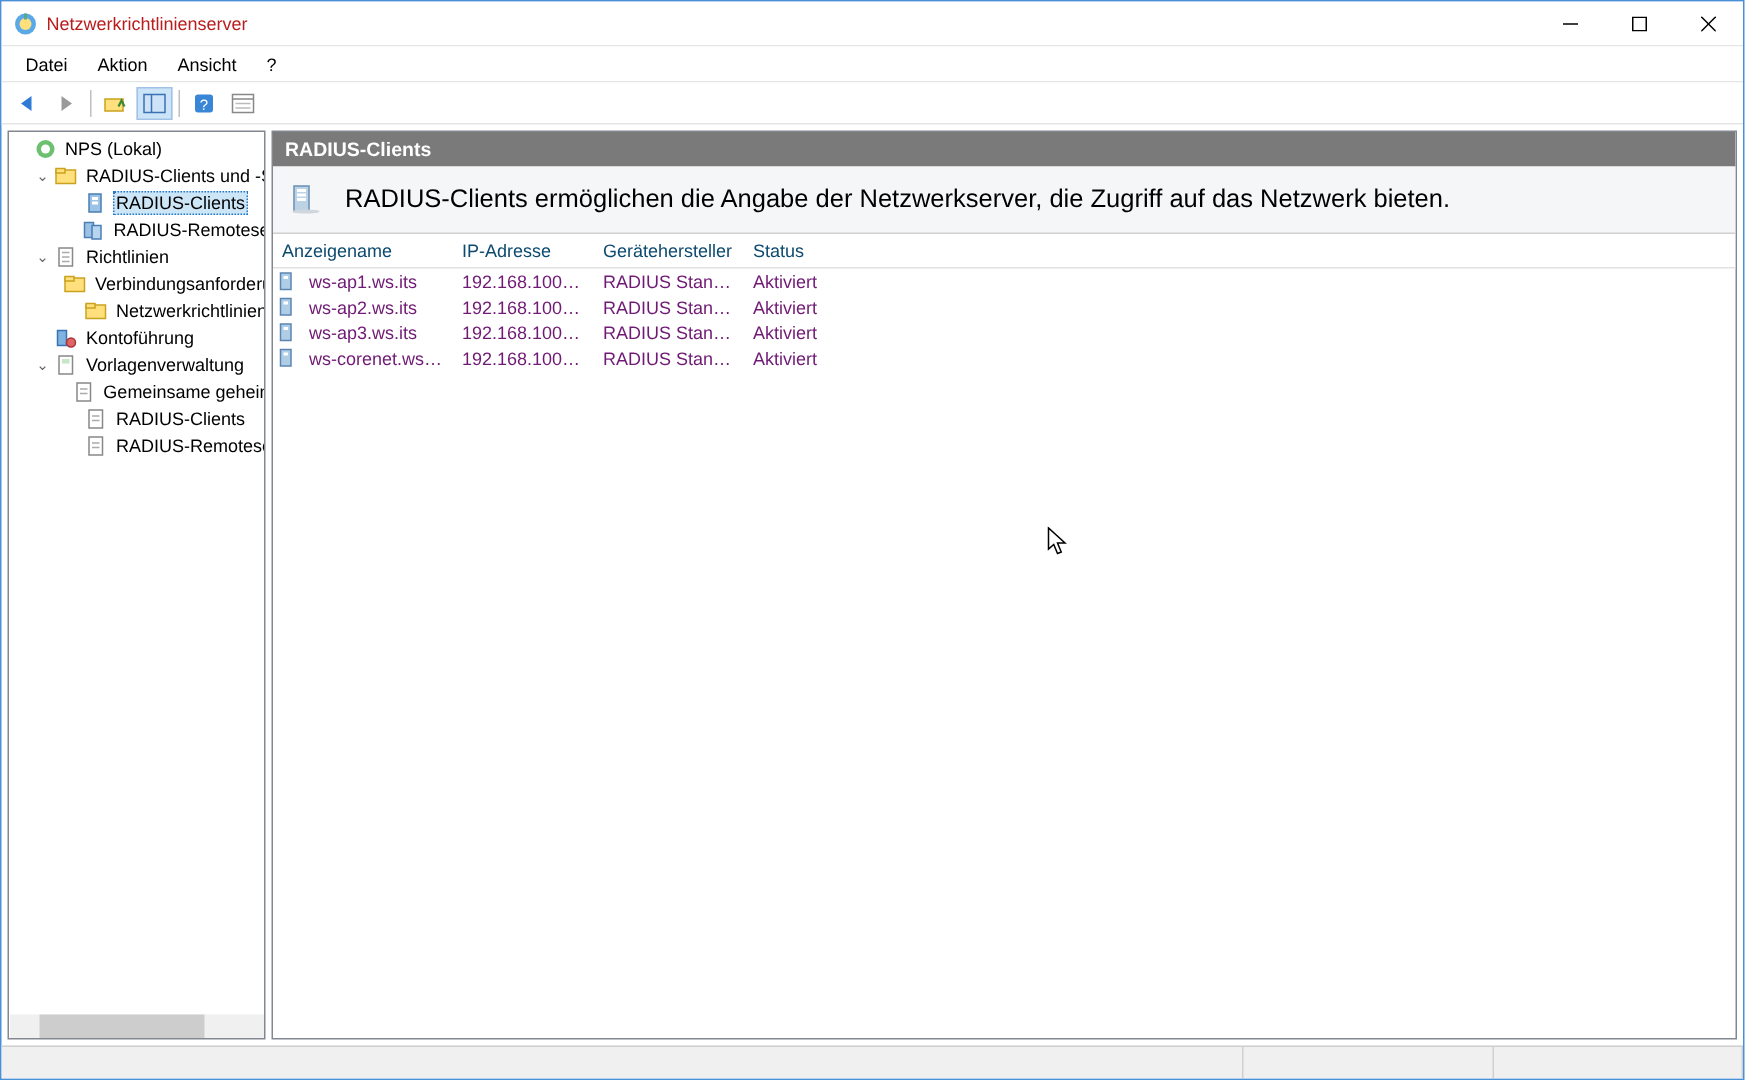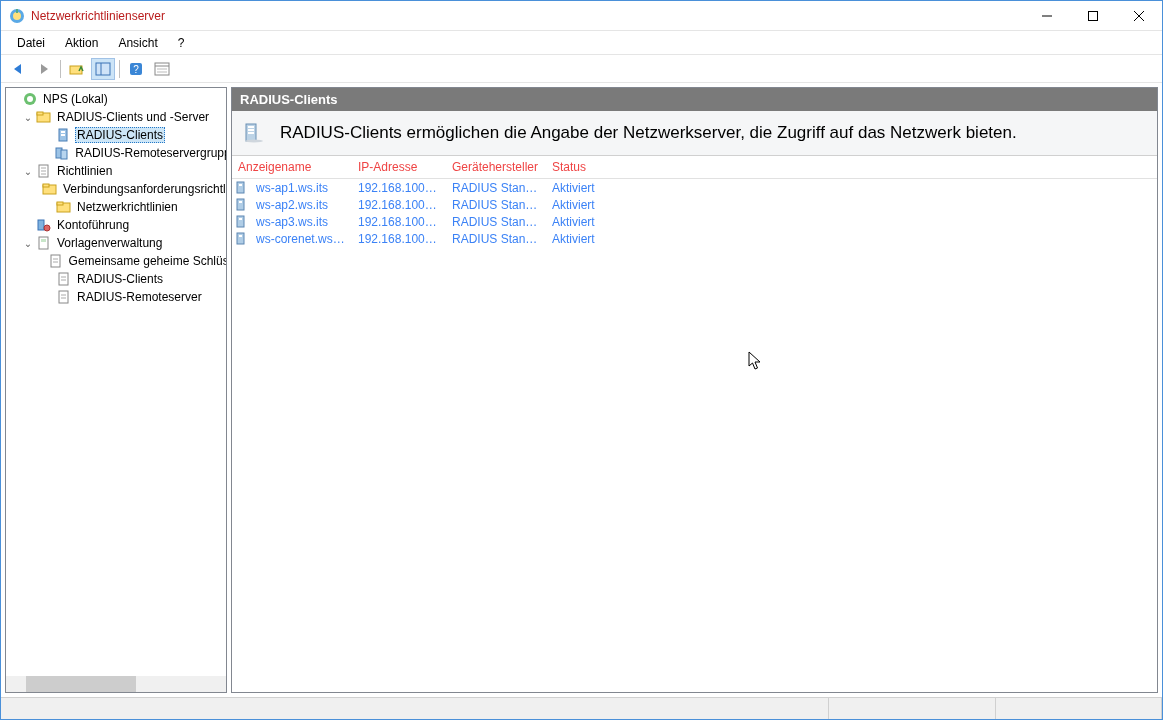--- a/index.html
+++ b/index.html
@@ -9,47 +9,47 @@
 .titlebar .title { font-size: 12px; color: #b91c1c; flex: 1; }
 .winbtns { display: flex; }
 .winbtn { width: 46px; height: 30px; display: flex; align-items: center; justify-content: center; }
 .menubar { height: 24px; display: flex; align-items: center; padding: 0 6px; background: #fff; border-bottom: 1px solid #e5e5e5; }
 .menuitem { padding: 3px 10px; font-size: 12px; color: #000; }
 .toolbar { height: 28px; display: flex; align-items: center; padding: 0 4px; background: #fff; border-bottom: 1px solid #e5e5e5; }
 .toolbtn { width: 24px; height: 22px; display: flex; align-items: center; justify-content: center; margin: 0 1px; border: 1px solid transparent; }
 .toolbtn.active { border: 1px solid #a1c2e6; background: #cce4f7; }
 .toolsep { width: 1px; height: 18px; background: #c0c0c0; margin: 0 3px; }
 .content { flex: 1; display: flex; padding: 4px; gap: 4px; overflow: hidden; }
-.treepane { width: 222px; border: 1px solid #828790; background: #fff; overflow: auto; position: relative; }
+.treepane { width: 172px; border: 1px solid #828790; background: #fff; overflow: auto; position: relative; }
 .tree { padding: 2px 0; white-space: nowrap; min-width: 240px; }
 .treerow { display: flex; align-items: center; height: 18px; font-size: 12px; color: #000; }
 .treerow .twisty { width: 14px; display: inline-flex; justify-content: center; align-items: center; color: #666; font-size: 10px; }
 .treerow .icon { width: 16px; height: 16px; margin-right: 3px; display: inline-flex; }
 .treerow .label { padding: 1px 2px; }
 .treerow.selected .label { background: #cde6f7; border: 1px dotted #2578c7; padding: 0px 1px; }
 .treerow.l0 { padding-left: 0px; }
 .treerow.l1 { padding-left: 14px; }
 .treerow.l2 { padding-left: 36px; }
 .treerow.l2 .twisty { width: 14px; }
 .treerow.l1 .twisty, .treerow.l0 .twisty { width: 16px; }
 .tree-scroll-bottom { position: absolute; bottom: 0; left: 0; right: 0; height: 16px; background: #f0f0f0; display:flex; }
 .tree-scroll-thumb { height: 100%; width: 110px; background: #cdcdcd; margin-left: 20px; }
 .mainpane { flex: 1; display: flex; flex-direction: column; border: 1px solid #828790; overflow: hidden; background: #fff; }
 .maintitle { background: #7a7a7a; color: #fff; font-weight: bold; font-size: 13px; padding: 4px 8px; }
 .desc { display: flex; align-items: center; padding: 12px 10px; border-bottom: 1px solid #d0d0d0; background: #f5f6f7; }
 .desc .sicon { width: 24px; height: 20px; margin-right: 14px; }
 .desc .dtext { font-size: 17px; color: #000; }
 .tablehost { flex: 1; overflow: auto; position: relative; }
 .tbl-header { display: flex; border-bottom: 1px solid #e1e1e1; background: #fff; }
-.tbl-col { padding: 4px 6px; font-size: 12px; color: #ef4444; border-right: 1px solid transparent; }
+.tbl-col { padding: 4px 6px; font-size: 12px; color: #0c4a6e; border-right: 1px solid transparent; }
 .c0 { width: 120px; }
 .c1 { width: 94px; }
 .c2 { width: 100px; }
 .c3 { width: 70px; }
-.tbl-row { display: flex; align-items: center; height: 17px; font-size: 12px; color: #3b82f6; }
+.tbl-row { display: flex; align-items: center; height: 17px; font-size: 12px; color: #701a75; }
 .tbl-row .ri { width: 14px; height: 14px; margin: 0 2px 0 2px; display:inline-flex; }
 .tbl-row .cell { padding: 0 6px; overflow: hidden; white-space: nowrap; text-overflow: ellipsis; }
 .tbl-row .cc0 { width: 102px; }
 .tbl-row .cc1 { width: 94px; }
 .tbl-row .cc2 { width: 100px; }
 .tbl-row .cc3 { width: 70px; }
 .statusbar { height: 22px; background: #f0f0f0; border-top: 1px solid #d0d0d0; display: flex; }
 .statusbar .sec { border-right: 1px solid #d0d0d0; flex: 1; }
 .statusbar .sec:first-child { flex: 5; }
 .cursor { position: absolute; pointer-events:none; }

